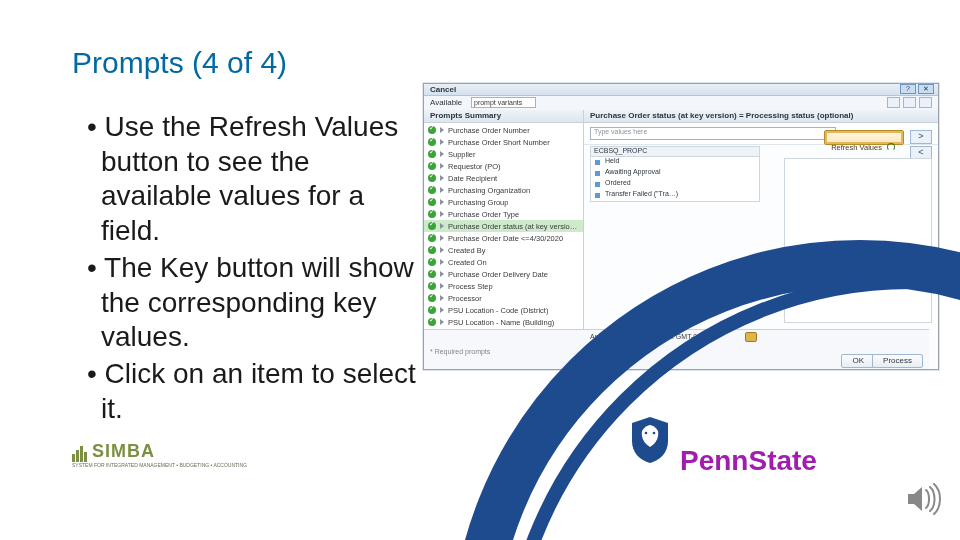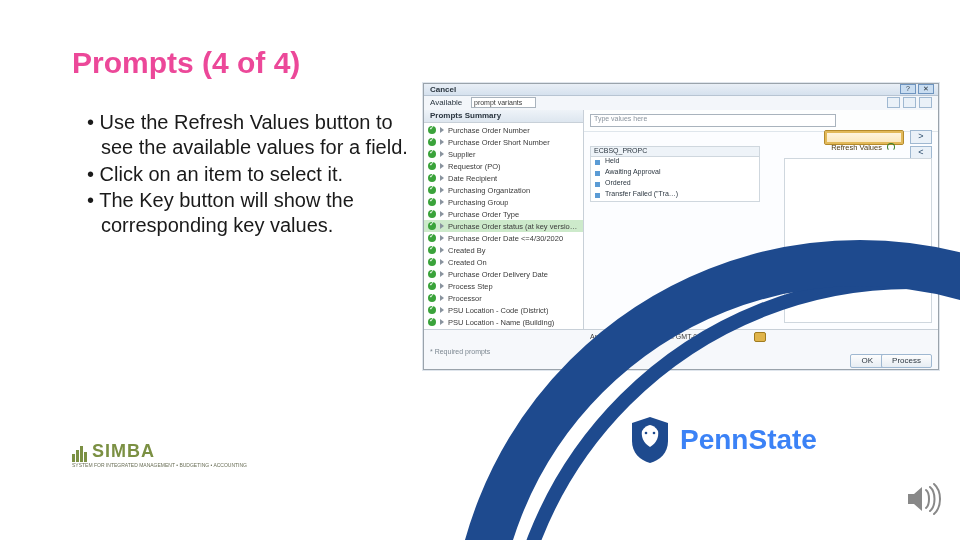--- a/index.html
+++ b/index.html
@@ -1,19 +1,19 @@
 <!DOCTYPE html>
 <html><head>
 <meta charset="utf-8">
 <style>
   *{box-sizing:border-box;margin:0;padding:0}
   html,body{width:960px;height:540px;overflow:hidden;font-family:Arial,Helvetica,sans-serif;background:#fff}
   .slide{position:relative;width:960px;height:540px;background:#fff}
-  .title{position:absolute;left:72px;top:46px;font-size:30px;font-weight:700;color:#ec4899}
-  .body{position:absolute;left:87px;top:110px;width:330px;font-size:20px;color:#1a1a1a;line-height:1.24}
+  .title{position:absolute;left:72px;top:46px;font-size:30px;font-weight:400;color:#0369a1}
+  .body{position:absolute;left:87px;top:110px;width:330px;font-size:28px;color:#1a1a1a;line-height:1.24}
   .body li{list-style:none;text-indent:-14px;margin-left:14px;margin-bottom:2px}
   .body li::before{content:"• "}
 
   .dialog{position:absolute;left:423px;top:83px;width:516px;height:287px;border:1px solid #9aa3ab;background:#fcfdff;font-size:8px;color:#3a3a3a;box-shadow:0 0 0 1px #dfe5ec}
   .dlg-title{height:12px;background:linear-gradient(#e9eff6,#d5e1ee);border-bottom:1px solid #b7c4d2;position:relative}
   .dlg-title span{position:absolute;left:6px;top:1px;font-weight:700;color:#2b3640}
   .dlg-title .win-btns{position:absolute;right:4px;top:0;display:flex;gap:2px}
   .dlg-title .win-btn{width:16px;height:10px;border:1px solid #6e94bf;background:#c9ddf1;font-size:7px;text-align:center;line-height:8px;color:#2b3640}
   .avail-row{height:27px;border-bottom:1px solid #c8d0d8;position:relative;background:#f3f6fa}
   .avail-row .lbl{position:absolute;left:6px;top:2px;font-size:8px;color:#2b3640}
@@ -40,50 +40,50 @@
   .refresh .rico{display:inline-block;width:8px;height:8px;border:1.5px solid #3a7f26;border-bottom-color:transparent;border-radius:50%;vertical-align:-1px;margin-left:3px}
   .mover{position:absolute;right:6px;top:20px;width:22px}
   .mover .mbtn{width:22px;height:14px;border:1px solid #9fb8d1;background:#eaf1f8;margin-bottom:2px;font-size:9px;text-align:center;line-height:11px;color:#30506f}
 
   .lov{position:absolute;left:6px;top:36px;width:170px;border:1px solid #cfd7de;background:#fff}
   .lov-h{height:10px;background:#eef3f8;border-bottom:1px solid #cfd7de;font-size:7px;padding:0 3px;color:#2b3640}
   .lov-item{height:11px;font-size:7px;padding:0 3px 0 14px;position:relative;color:#2b3640}
   .lov-item::before{content:"";position:absolute;left:4px;top:3px;width:5px;height:5px;background:#5a9bd5}
   .sel-box{position:absolute;right:6px;top:48px;width:148px;bottom:6px;border:1px solid #cfd7de;background:#fff}
 
-  .dlg-foot{position:absolute;left:0;right:0;bottom:0;height:40px;border-top:1px solid #c8d0d8;background:#f6f8fb}
+  .dlg-foot{position:absolute;left:0;right:9px;bottom:0;height:40px;border-top:1px solid #c8d0d8;background:#f6f8fb}
   .stamp{position:absolute;left:166px;top:3px;font-size:7px;color:#3a3a3a}
   .key-ico{position:absolute;right:172px;top:2px;width:12px;height:10px;background:#e0b44a;border:1px solid #a07c20;border-radius:2px}
   .req-note{position:absolute;left:6px;top:18px;font-size:7px;color:#7c8791}
   .btn{position:absolute;top:24px;height:14px;border:1px solid #9fb8d1;background:linear-gradient(#fdfdfd,#e7edf3);font-size:8px;padding:0 10px;line-height:12px;border-radius:2px;color:#2b3640}
   .btn.ok{right:54px}
   .btn.cancel{right:6px}
 
   
   .simba{position:absolute;left:72px;top:441px;font-size:18px;font-weight:700;color:#7b9043;letter-spacing:1px}
   .simba .bars{display:inline-block;margin-right:4px}
   .simba .bars i{display:inline-block;width:3px;background:#7b9043;margin-right:1px;vertical-align:bottom}
   .simba .sub{display:block;font-size:5px;font-weight:400;color:#6a6f57;letter-spacing:0}
   .ps-shield{position:absolute;left:628px;top:415px;width:44px;height:50px}
   .ps-shield svg{width:44px;height:50px}
-  .ps-word{position:absolute;left:680px;top:424px;font-size:28px;font-weight:700;color:#3b82f6}
+  .ps-word{position:absolute;left:680px;top:445px;font-size:28px;font-weight:700;color:#a21caf}
   .arc1{position:absolute;right:-310px;bottom:-520px;width:820px;height:820px;border:46px solid #1e4a8e;border-radius:50%}
   .arc2{position:absolute;right:-360px;bottom:-555px;width:820px;height:820px;border:14px solid #1e4a8e;border-radius:50%}
   .speaker{position:absolute;right:18px;bottom:18px;color:#707070}
   .speaker svg{width:38px;height:38px}
 </style>
 </head>
 <body>
 
 <div class="slide">
   <div class="title">Prompts (4 of 4)</div>
   <ul class="body">
     <li>Use the Refresh Values button to see the available values for a field.</li>
+    <li>The Key button will show the corresponding key values.</li>
     <li>Click on an item to select it.</li>
-    <li>The Key button will show the corresponding key values.</li>
   </ul>
 
   <div class="dialog">
     <div class="dlg-title">
       <span>Cancel</span>
       <div class="win-btns">
         <div class="win-btn">?</div>
         <div class="win-btn">✕</div>
       </div>
     </div>
@@ -183,20 +183,21 @@
             </div>
             <div class="row">
               <span class="chk"></span>
               <span class="arw"></span>
               <span class="txt">PSU Location - Name (Building)</span>
             </div>
             <div class="row"></div>
           </div>
       </div>
       <div class="col-r">
+        <div class="col-hdr">Purchase Order status (at key version) = Processing status (optional)</div>
         <div class="right-top">
           <div class="value-input">Type values here</div>
         </div>
         <div class="refresh">
           <span>Refresh Values</span>
           <span class="rico"></span>
         </div>
         <div class="mover">
           <div class="mbtn">&gt;</div>
           <div class="mbtn">&lt;</div>

